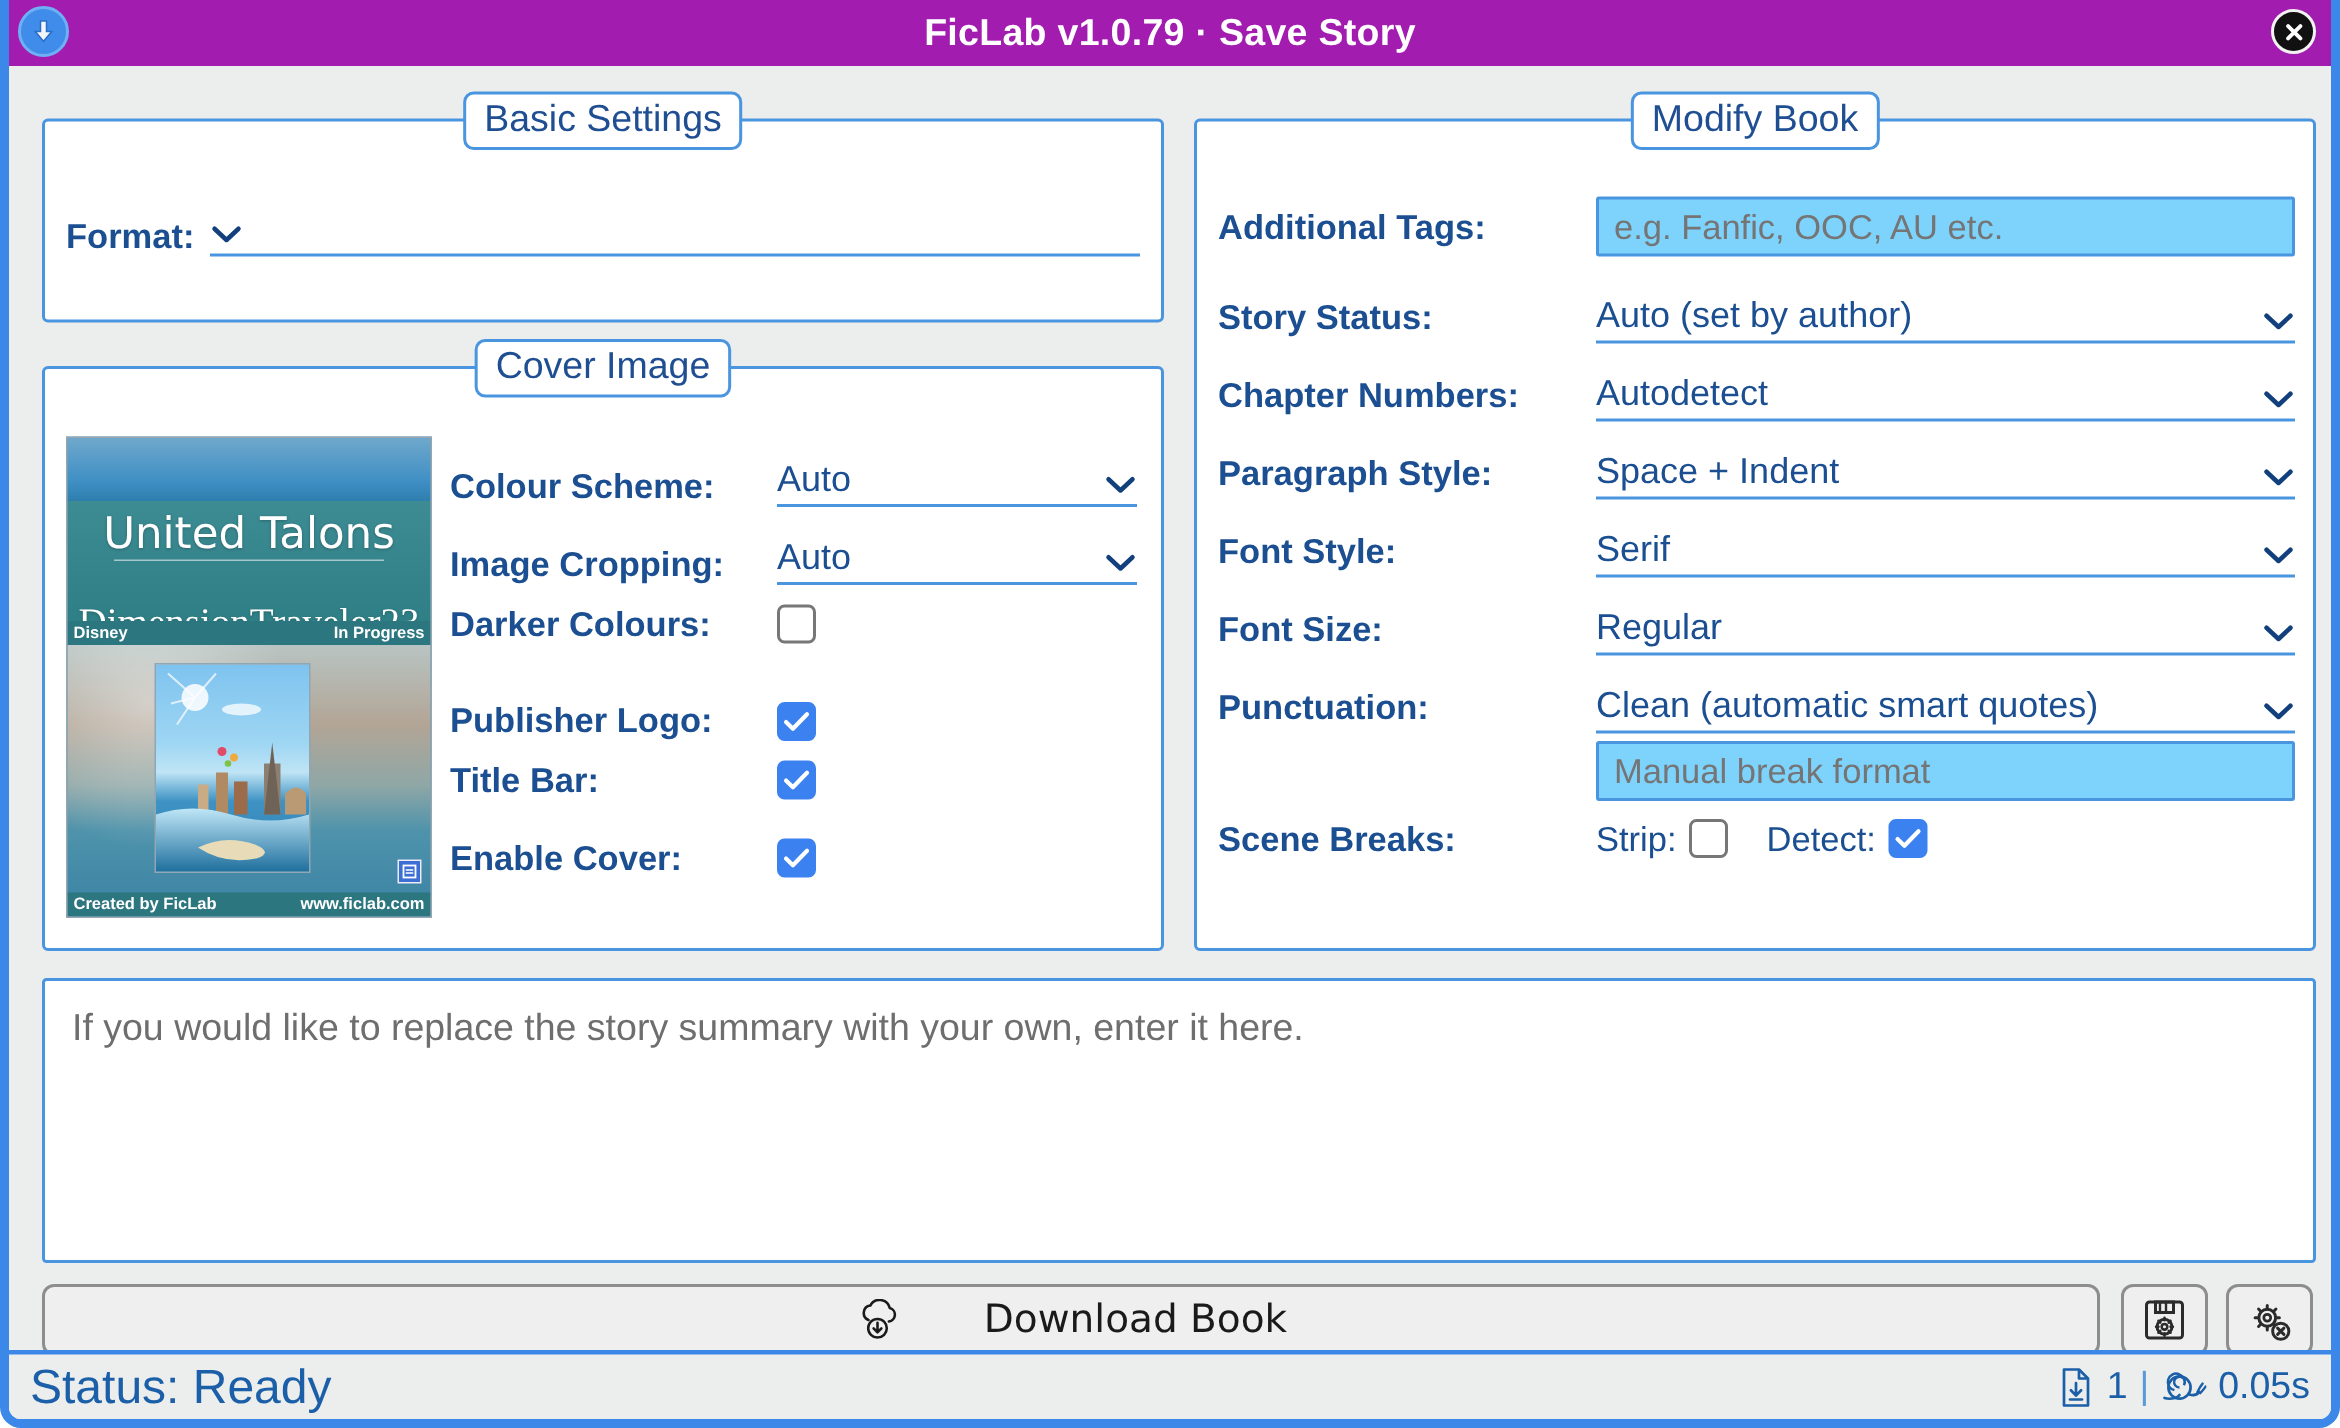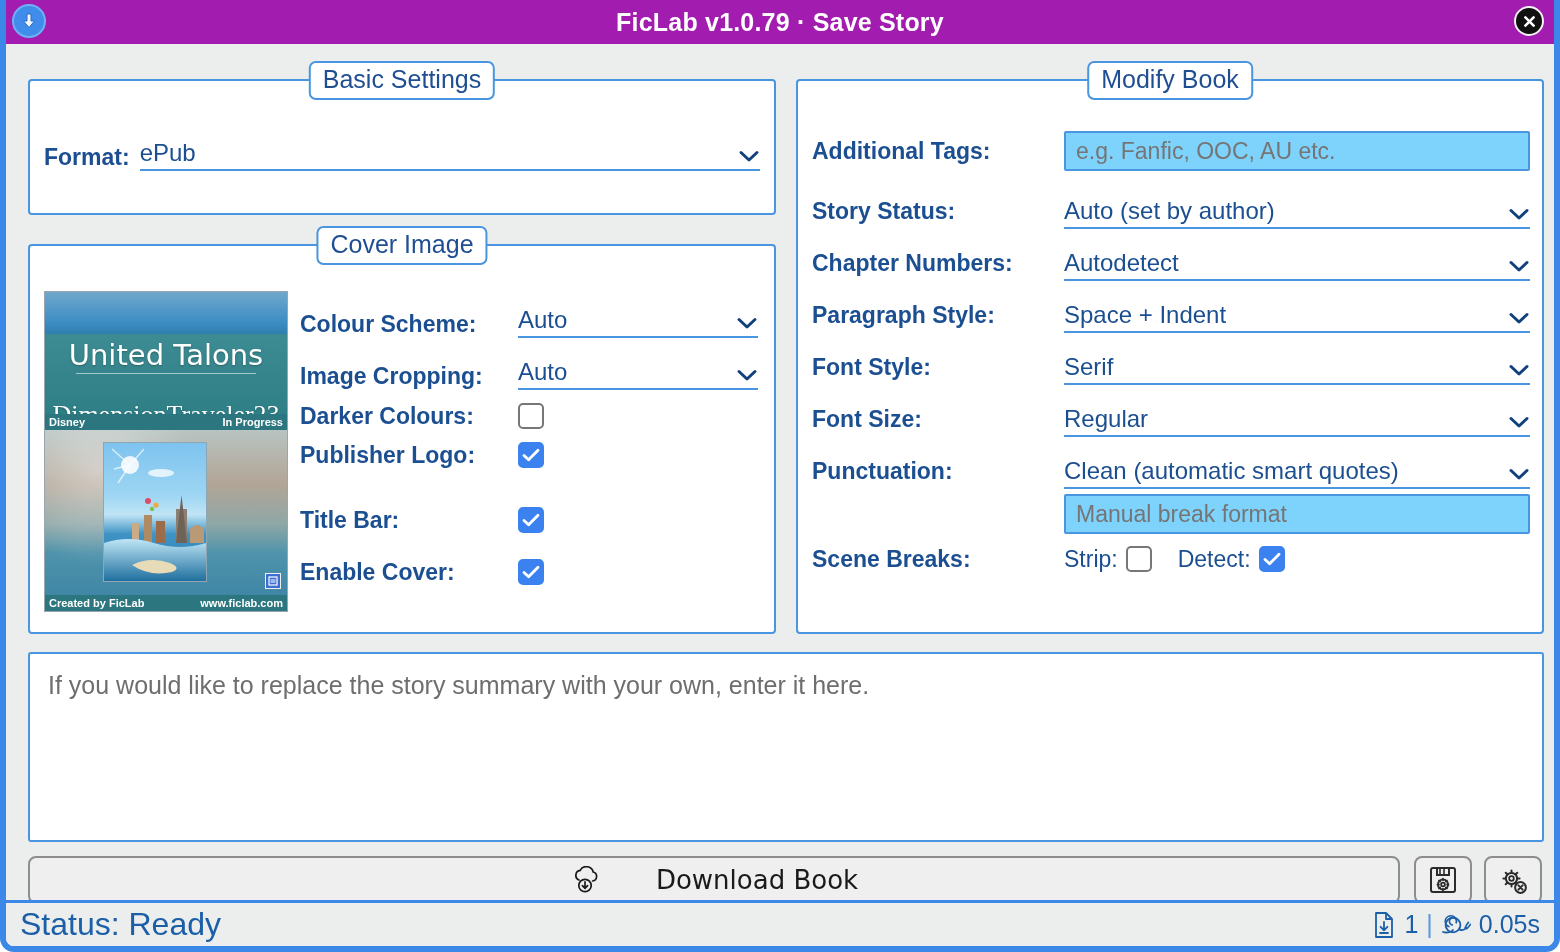--- a/index.html
+++ b/index.html
@@ -305,21 +305,20 @@
   </div>
 
   <div id="content">
 
     <div class="group" id="grp-basic">
       <div class="legend">Basic Settings</div>
 
       <div style="position:absolute; left:14px; top:56px; display:flex; align-items:flex-end; width:716px;">
         <span class="lbl">Format:</span>
         <div class="combo" style="flex:1; margin-left:10px; height:34px;">
-          <span class="val">ePub</span>
           <svg class="chev" viewBox="0 0 22 14" aria-hidden="true">
             <path d="M3 3.5 L11 11 L19 3.5" fill="none" stroke="#12407d" stroke-width="3" stroke-linecap="round" stroke-linejoin="round"></path>
           </svg>
         </div>
       </div>
     </div>
 
     <div class="group" id="grp-cover">
       <div class="legend">Cover Image</div>
 
@@ -397,21 +396,21 @@
               <path d="M3 3.5 L11 11 L19 3.5" fill="none" stroke="#12407d" stroke-width="3" stroke-linecap="round" stroke-linejoin="round"></path>
             </svg>
           </div>
         </div>
 
         <div style="display:flex; align-items:center; height:52px;">
           <span class="lbl" style="width:218px;">Darker Colours:</span>
           <span class="cb off"></span>
         </div>
 
-        <div style="display:flex; align-items:flex-start; height:52px;">
+        <div style="display:flex; align-items:flex-end; height:52px;">
           <span class="lbl" style="width:218px;">Publisher Logo:</span>
           <span class="cb on">
             <svg width="18" height="14" viewBox="0 0 18 14" aria-hidden="true">
               <path d="M2 7.4 L6.6 11.8 L16 2.2" fill="none" stroke="#ffffff" stroke-width="2.8" stroke-linecap="round" stroke-linejoin="round"></path>
             </svg>
           </span>
         </div>
 
         <div style="display:flex; align-items:center; height:52px;">
           <span class="lbl" style="width:218px;">Title Bar:</span>

